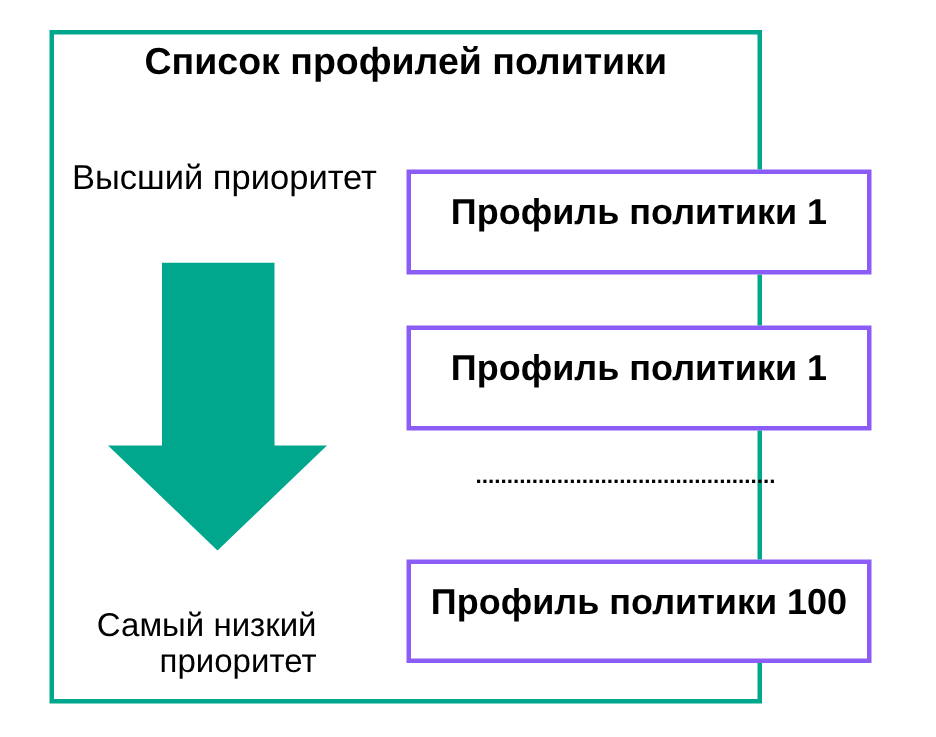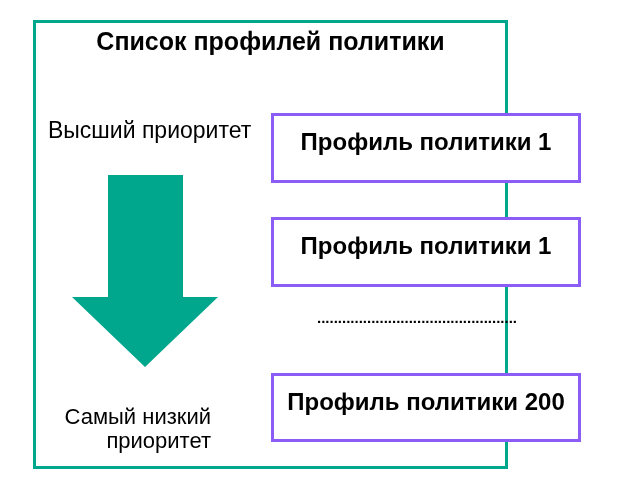--- a/index.html
+++ b/index.html
@@ -37,21 +37,20 @@
     line-height: 30px;
     white-space: nowrap;
   }
   .label-high {
     position: absolute;
     left: 12px;
     top: 81px;
     font-size: 23px;
     line-height: 28px;
     white-space: nowrap;
-    margin-top: 12px;
   }
   .arrow-svg {
     position: absolute;
     left: 36px;
     top: 152px;
     width: 146px;
     height: 192px;
   }
   .arrow-svg polygon {
     fill: #00a78c;
@@ -119,17 +118,17 @@
       <span class="profile-label">Профиль политики 1</span>
     </div>
 
     <div class="profile-box box-2">
       <span class="profile-label">Профиль политики 1</span>
     </div>
 
     <div class="ellipsis">................................................</div>
 
     <div class="profile-box box-100">
-      <span class="profile-label">Профиль политики 200</span>
+      <span class="profile-label">Профиль политики 100</span>
     </div>
 
   </div>
 </div>
 
 </body></html>

